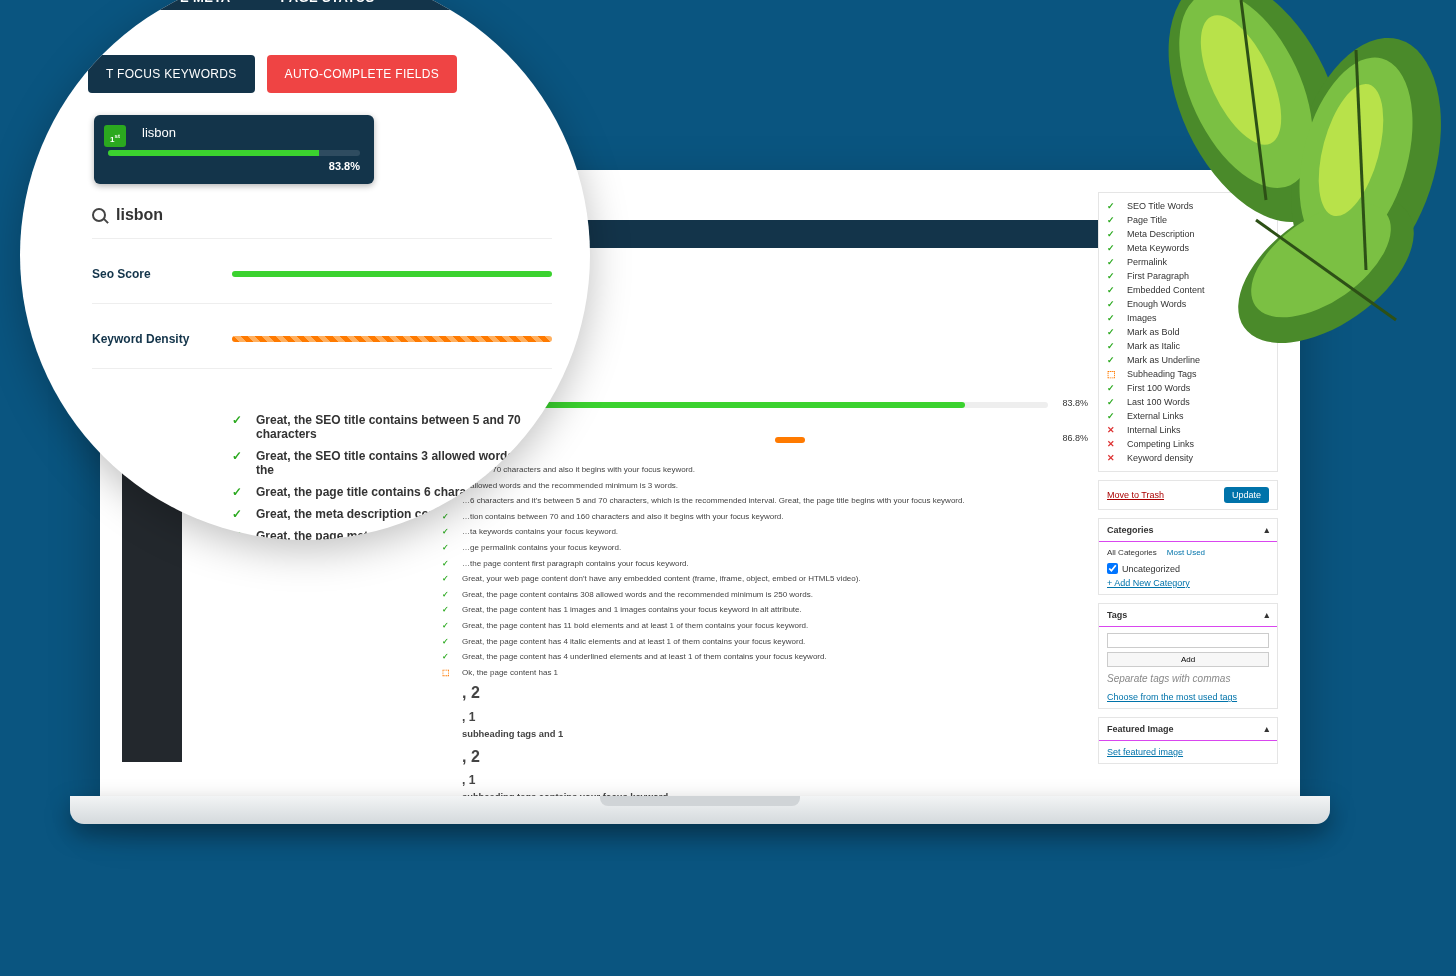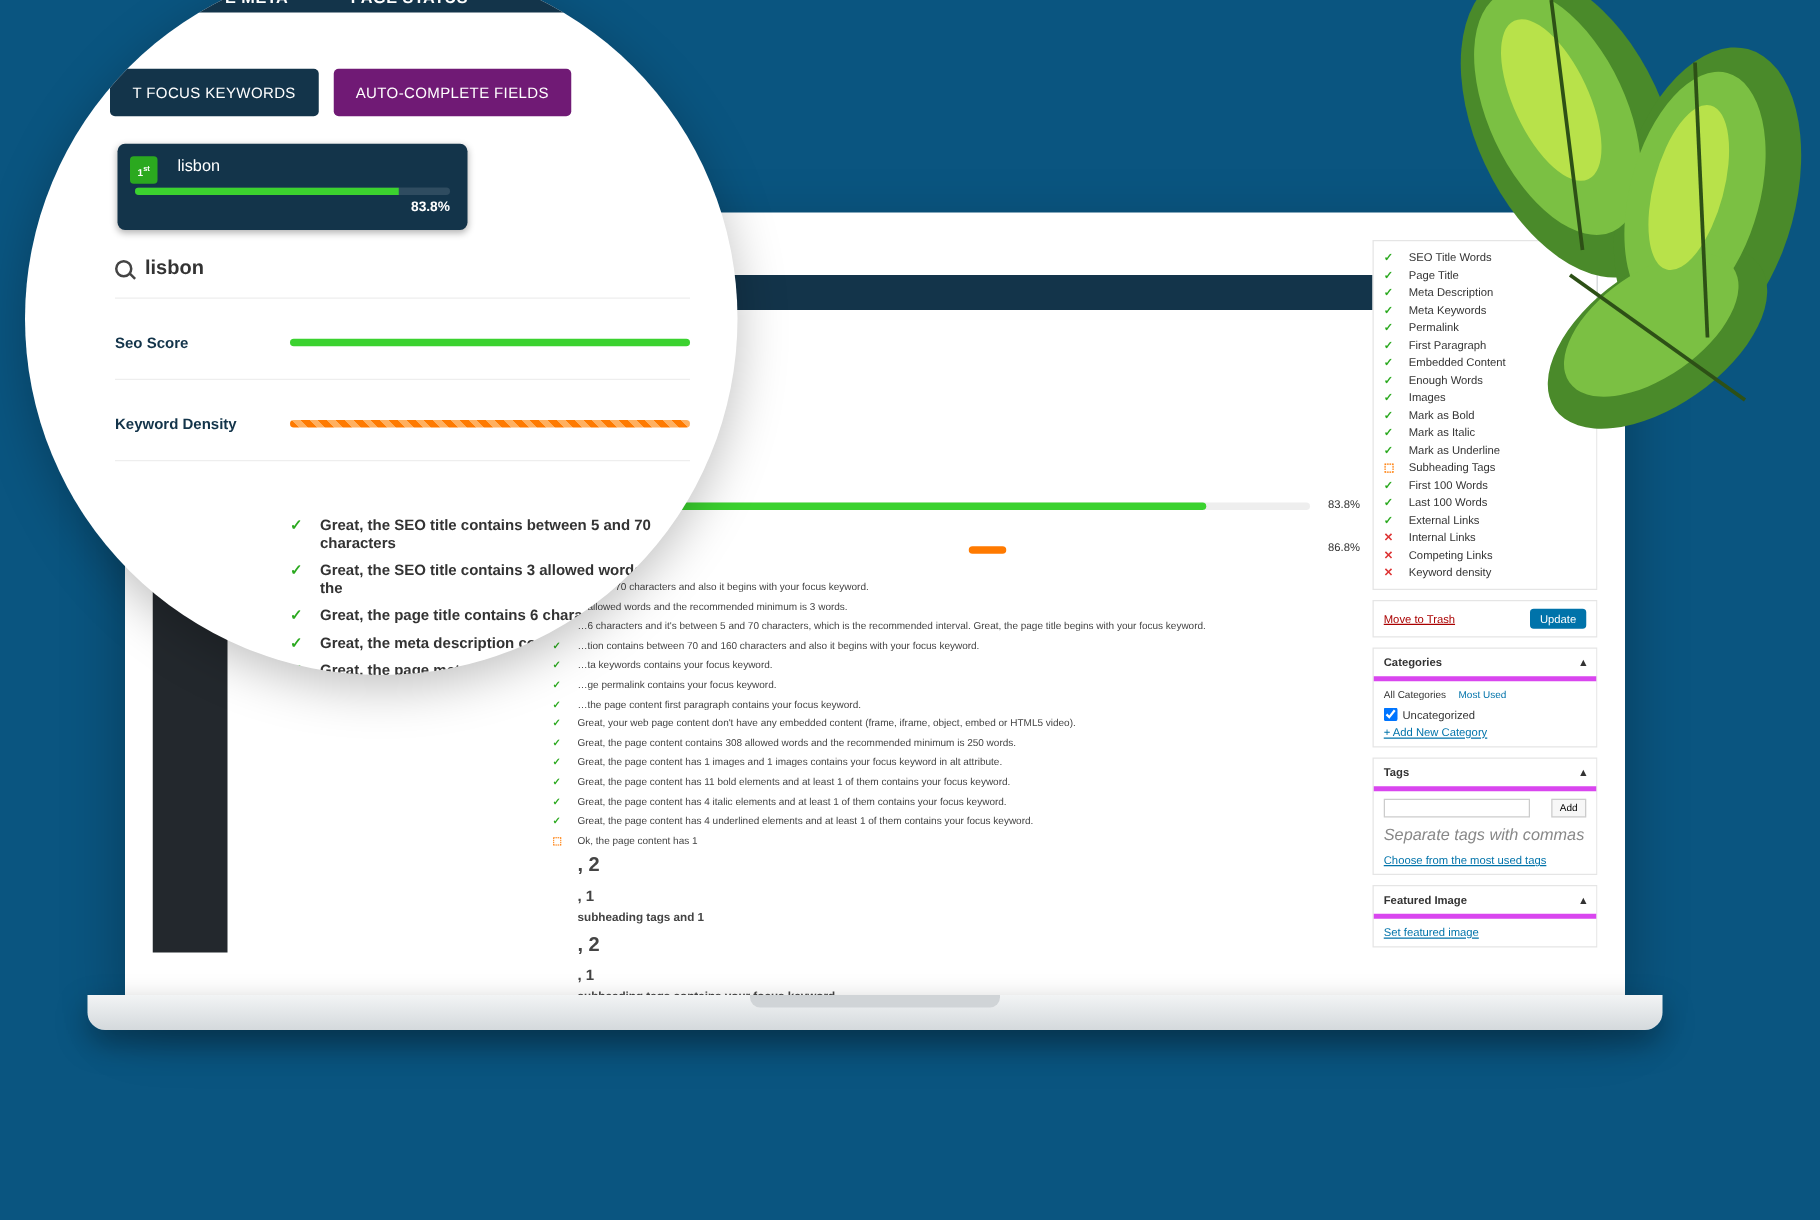--- a/index.html
+++ b/index.html
@@ -21,21 +21,21 @@
   background:#fff; box-shadow:0 10px 40px rgba(0,0,0,.25); overflow:hidden; z-index:50; }
 .lens-inner { position:absolute; inset:0; padding:22px 28px; }
 
 .tabs { display:flex; gap:50px; margin-left:160px; color:#fff; font-size:13px; font-weight:700; letter-spacing:.4px; }
 .tabs span { padding:8px 0; }
 
 .btnrow { display:flex; gap:12px; margin-top:45px; margin-left:40px; }
 .btn { padding:12px 18px; font-size:12px; font-weight:400; letter-spacing:.3px; color:#fff;
   border-radius:4px; cursor:pointer; }
 .btn.dark { background:#13344a; }
-.btn.green { background:#701a75; }
+.btn.green { background:#ef4444; }
 
 .kw-card { margin:22px 0 0 46px; width:280px; background:#13344a; border-radius:6px;
   box-shadow:0 2px 6px rgba(0,0,0,.3); padding:10px 14px 12px; position:relative; }
 .rank-badge { position:absolute; left:10px; top:10px; width:22px; height:22px; background:#2ba91f;
   border-radius:3px; color:#fff; font-size:8px; font-weight:700; text-align:center; line-height:22px; }
 .rank-badge sup { font-size:6px; }
 .kw-card .kw { color:#fff; font-size:13px; margin-left:34px; }
 .kw-bar { margin-top:10px; height:6px; background:rgba(255,255,255,.12); border-radius:3px; overflow:hidden; }
 .kw-bar i { display:block; height:100%; background:#3bd22f; }
 .kw-pct { color:#fff; font-size:11px; font-weight:700; text-align:right; margin-top:4px; }
@@ -72,36 +72,36 @@
 
 .densitybar { position:absolute; left:340px; right:230px; top:245px; }
 .densitybar .seg { height:6px; border-radius:3px; background:#ff7a00; margin:0 auto; }
 
 .detail { position:absolute; left:250px; top:270px; right:230px; font-size:8px; color:#444; line-height:1.7; }
 .detail .row { display:flex; gap:6px; padding:1px 0; }
 
 
 .side { position:absolute; right:0; top:0; width:180px; background:#fff; font-size:9px; color:#333; }
 .side .panel { border:1px solid #e5e5e5; margin-bottom:8px; }
-.side .panel h4 { padding:6px 8px; font-size:9px; font-weight:700; border-bottom:4px solid #d946ef;
+.side .panel h4 { padding:6px 8px; font-size:9px; font-weight:700; border-bottom:1px solid #d946ef;
   display:flex; justify-content:space-between; align-items:flex-end; }
 .side .panel .body { padding:6px 8px; }
 .checklist .row { display:flex; gap:6px; padding:2px 0; align-items:center; }
 .checklist .ico { font-size:9px; }
 .trash { color:#a00; text-decoration:underline; }
 .update { float:right; background:#0073aa; color:#fff; padding:3px 8px; border-radius:3px; font-size:9px; }
 .link { color:#0073aa; text-decoration:underline; }
 .cat-tabs { display:flex; gap:10px; font-size:8px; }
 .cat-tabs .active { color:#333; } .cat-tabs .inactive { color:#0073aa; }
 .checkbox { display:flex; gap:4px; align-items:center; margin-top:6px; }
 .checkbox input { width:11px; height:11px; }
-.tagrow { display:flex; gap:17px; margin-bottom:6px; }
+.tagrow { display:flex; gap:4px; margin-bottom:6px;flex-direction:column; }
 .tagrow input { flex:1; border:1px solid #ccc; padding:2px; font-size:8px; }
 .tagrow button { border:1px solid #ccc; background:#f7f7f7; padding:2px 6px; font-size:8px; cursor:pointer; }
-.note { font-style:italic; color:#888; font-size:13px; }
+.note { font-style:italic; color:#888; font-size:10px; }
 
 
 .plant { position:absolute; right:-40px; top:-40px; width:500px; height:500px; z-index:60;
   pointer-events:none; }
 </style>
 </head>
 <body>
 
 <svg class="plant" viewBox="0 0 500 500">
   <g fill="#4a8a2a">

